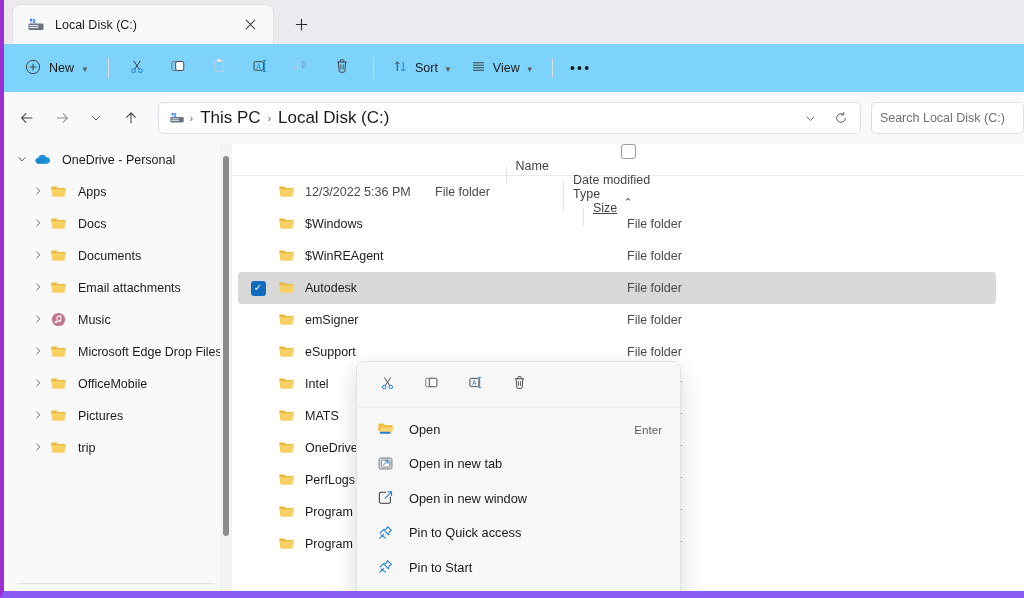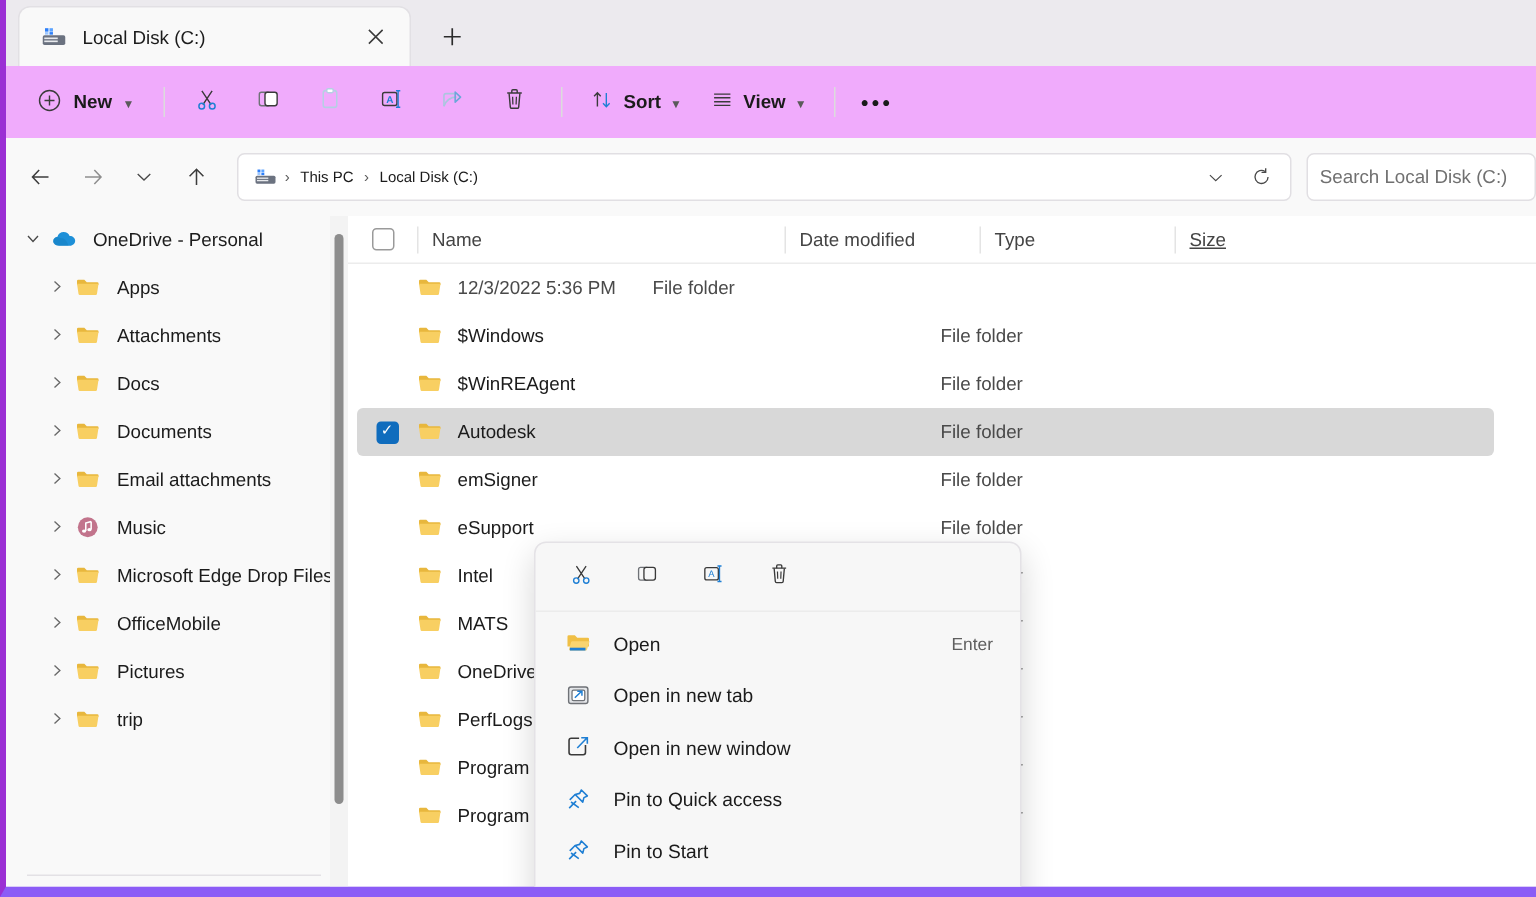--- a/index.html
+++ b/index.html
@@ -46,22 +46,22 @@
   .newtab {
     position: absolute; left: 282px; top: 9px;
     width: 30px; height: 30px; border-radius: 5px;
     display: flex; align-items: center; justify-content: center;
     color: #2b2b2b; font-size: 18px; font-weight: 300;
   }
 
   
   .cmdbar {
     position: absolute; left: 0; top: 44px; right: 0; height: 48px;
-    background: #f0abfc;
-    display: flex; align-items: center; padding-left: 14px; font-weight: bold;
+    background: #7dd3fc;
+    display: flex; align-items: center; padding-left: 14px;
   }
   .cb-new {
     display: flex; align-items: center; gap: 7px;
     height: 32px; padding: 0 10px 0 6px; border-radius: 5px;
     font-size: 12.5px; color: #1b1b1b;
   }
   .cb-btn {
     width: 38px; height: 32px; border-radius: 5px;
     display: flex; align-items: center; justify-content: center;
     margin-right: 3px;
@@ -91,21 +91,21 @@
     color: #444; font-size: 15px;
   }
   .addrbox {
     margin-left: 8px;
     height: 32px; width: 738px;
     background: #ffffff; border: 1px solid #e1dfe3; border-radius: 5px;
     display: flex; align-items: center; padding: 0 4px 0 10px;
   }
   .crumb-icon { width: 16px; height: 16px; margin-right: 4px; }
   .crumb {
-    font-size: 10px; color: #1b1b1b; padding: 3px 6px; border-radius: 3px;
+    font-size: 17px; color: #1b1b1b; padding: 3px 6px; border-radius: 3px;
     white-space: nowrap;
   }
   .crumb-sep { color: #5c5c5c; font-size: 10px; padding: 0 1px; }
   .addr-spacer { flex: 1; }
   .addr-icon {
     width: 30px; height: 28px; border-radius: 4px;
     display: flex; align-items: center; justify-content: center;
     color: #444; font-size: 12px;
   }
   .searchbox {
@@ -155,21 +155,21 @@
 
   
   .filepane {
     position: absolute; left: 228px; top: 0; right: 0; bottom: 0;
     background: #ffffff; overflow: hidden;
   }
   .colhead {
     position: absolute; left: 0; top: 0; right: 0; height: 32px;
     display: flex; align-items: center;
     border-bottom: 1px solid #ececec;
-    font-size: 12.5px; color: #444;
+    font-size: 12.5px; color: #444; flex-direction: column;
   }
   .ch {
     height: 32px; display: flex; align-items: center;
     padding-left: 10px; position: relative;
   }
   .ch + .ch::before {
     content: ""; position: absolute; left: 0; top: 7px;
     width: 1px; height: 18px; background: #e4e4e4;
   }
   .ch-check { width: 46px; justify-content: center; padding-left: 0; }
@@ -451,30 +451,20 @@
             <span class="nav-label">Apps</span>
           </div>
           <div class="navitem indent-2">
             <span class="nav-twisty"><svg viewBox="0 0 12 12" width="10" height="10">
                 <path d="M4 2 L8.3 6 L4 10" fill="none" stroke="#6a6a6a" stroke-width="1.1"></path>
               </svg></span>
             <span class="nav-ico"><svg viewBox="0 0 18 18" width="17" height="17">
                 <path d="M1.4 4.6 A0.9 0.9 0 0 1 2.3 3.7 L6.6 3.7 L8.3 5.4 L15.7 5.4 A0.9 0.9 0 0 1 16.6 6.3 L16.6 7.2 L1.4 7.2 Z" fill="#e8b73d"></path>
                 <path d="M1.4 6.6 L16.6 6.6 L15.5 13.8 A0.9 0.9 0 0 1 14.6 14.5 L3.4 14.5 A0.9 0.9 0 0 1 2.5 13.8 Z" fill="#f8cf62"></path>
               </svg></span>
-            <span class="nav-label">Attachments</span>
-          </div>
-          <div class="navitem indent-2">
-            <span class="nav-twisty"><svg viewBox="0 0 12 12" width="10" height="10">
-                <path d="M4 2 L8.3 6 L4 10" fill="none" stroke="#6a6a6a" stroke-width="1.1"></path>
-              </svg></span>
-            <span class="nav-ico"><svg viewBox="0 0 18 18" width="17" height="17">
-                <path d="M1.4 4.6 A0.9 0.9 0 0 1 2.3 3.7 L6.6 3.7 L8.3 5.4 L15.7 5.4 A0.9 0.9 0 0 1 16.6 6.3 L16.6 7.2 L1.4 7.2 Z" fill="#e8b73d"></path>
-                <path d="M1.4 6.6 L16.6 6.6 L15.5 13.8 A0.9 0.9 0 0 1 14.6 14.5 L3.4 14.5 A0.9 0.9 0 0 1 2.5 13.8 Z" fill="#f8cf62"></path>
-              </svg></span>
             <span class="nav-label">Docs</span>
           </div>
           <div class="navitem indent-2">
             <span class="nav-twisty"><svg viewBox="0 0 12 12" width="10" height="10">
                 <path d="M4 2 L8.3 6 L4 10" fill="none" stroke="#6a6a6a" stroke-width="1.1"></path>
               </svg></span>
             <span class="nav-ico"><svg viewBox="0 0 18 18" width="17" height="17">
                 <path d="M1.4 4.6 A0.9 0.9 0 0 1 2.3 3.7 L6.6 3.7 L8.3 5.4 L15.7 5.4 A0.9 0.9 0 0 1 16.6 6.3 L16.6 7.2 L1.4 7.2 Z" fill="#e8b73d"></path>
                 <path d="M1.4 6.6 L16.6 6.6 L15.5 13.8 A0.9 0.9 0 0 1 14.6 14.5 L3.4 14.5 A0.9 0.9 0 0 1 2.5 13.8 Z" fill="#f8cf62"></path>
               </svg></span>

